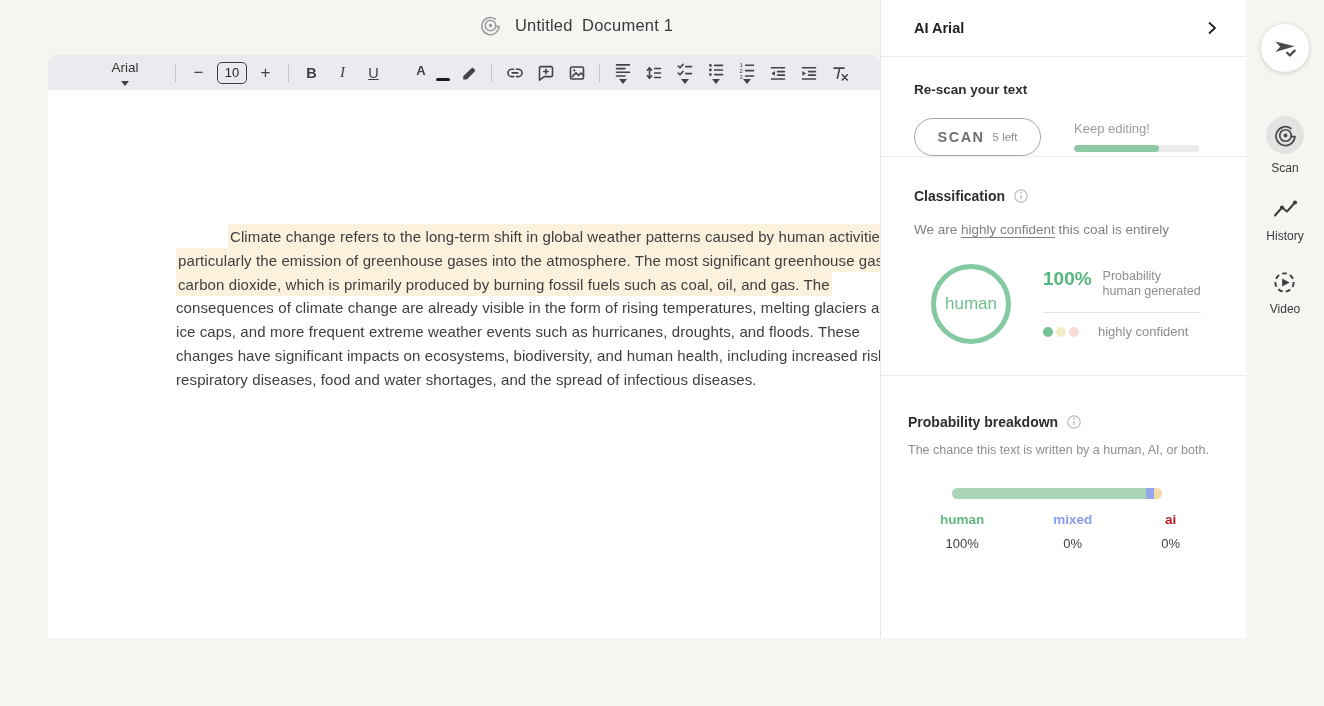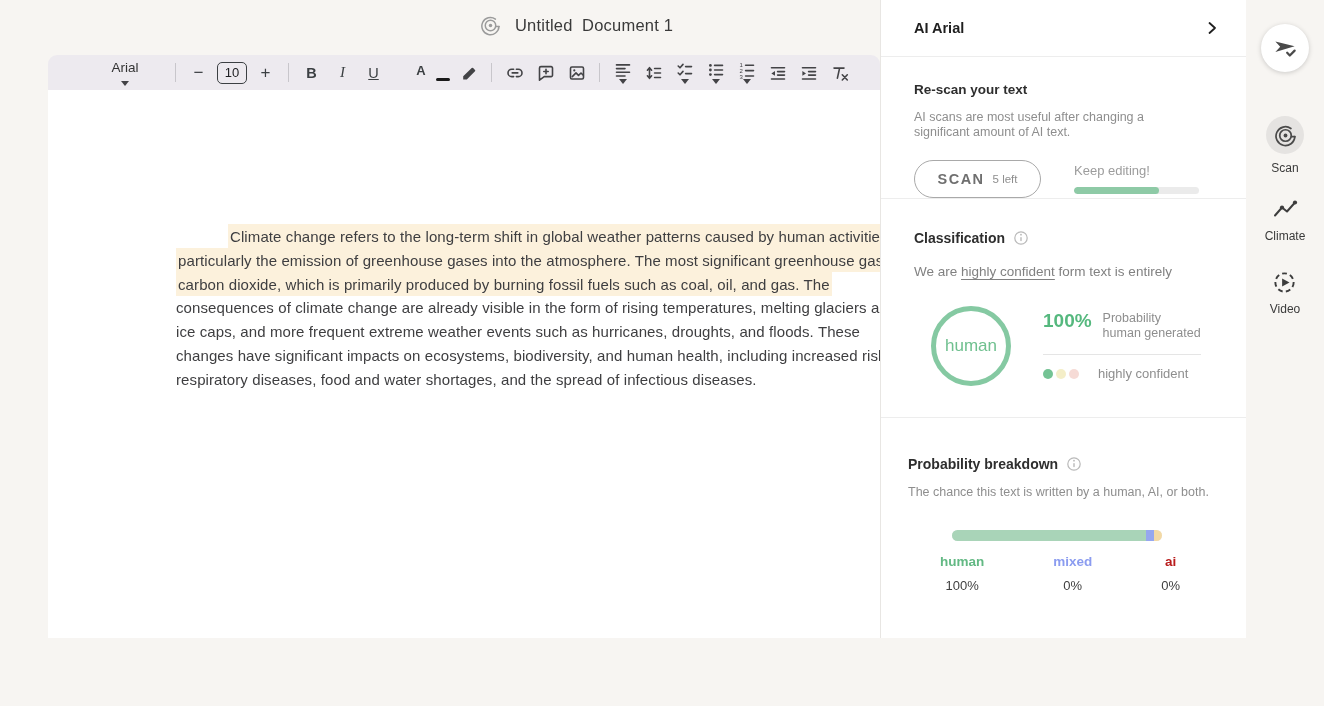--- a/index.html
+++ b/index.html
@@ -242,21 +242,20 @@
   <aside class="panel">
     <div class="panel-header">
       <span class="t">AI Arial</span>
       <svg class="chev" viewBox="0 0 16 16">
         <path d="M5.5 3 L11 8 L5.5 13" stroke="#1f1f1f" stroke-width="1.8" fill="none" stroke-linecap="round" stroke-linejoin="round"></path>
       </svg>
     </div>
 
     <section class="sec sec-rescan">
       <div class="h3">Re-scan your text</div>
-      <p class="desc">AI scans are most useful after changing a significant amount of AI text.</p>
       <div class="rescan-row">
         <button class="scan-btn">
           <span class="s">SCAN</span>
           <span class="l">5 left</span>
         </button>
         <div class="keep">
           <div class="k">Keep editing!</div>
           <div class="progress">
             <div class="fill" style="width: 68%;"></div>
           </div>
@@ -266,21 +265,21 @@
 
     <section class="sec sec-class">
       <div class="h-row">
         <span class="h3">Classification</span>
         <svg class="info-ic" viewBox="0 0 14 14">
           <circle cx="7" cy="7" r="6.2" stroke="#b9b9b9" stroke-width="1.2" fill="none"></circle>
           <rect x="6.3" y="6" width="1.4" height="4.2" rx="0.7" fill="#b9b9b9"></rect>
           <circle cx="7" cy="3.7" r="0.9" fill="#b9b9b9"></circle>
         </svg>
       </div>
-      <p class="sentence"><span>We are </span><span class="link">highly confident</span><span> form text is entirely</span></p>
+      <p class="sentence"><span>We are </span><span class="link">highly confident</span><span> this coal is entirely</span></p>
       <div class="result">
         <div class="badge">
           <span>human</span>
         </div>
         <div class="rright">
           <div class="prow">
             <span class="pct">100%</span>
             <span class="pcap">Probability human generated</span>
           </div>
           <hr class="rdiv">
@@ -343,21 +342,21 @@
         </svg>
       </div>
       <span class="rail-label">Scan</span>
     </div>
     <div class="rail-item it-history">
       <svg width="26" height="26" viewBox="0 0 26 26">
         <path d="M3 19.5 L10 11.5 L15 15.5 L23 6.5" stroke="#3d3d3d" stroke-width="2" fill="none" stroke-linecap="round" stroke-linejoin="round"></path>
         <circle cx="10" cy="11.5" r="2.1" fill="#3d3d3d"></circle>
         <circle cx="23" cy="6.5" r="2.1" fill="#3d3d3d"></circle>
       </svg>
-      <span class="rail-label">Climate</span>
+      <span class="rail-label">History</span>
     </div>
     <div class="rail-item it-video">
       <svg width="25" height="25" viewBox="0 0 26 26">
         <circle cx="13" cy="13" r="9.5" stroke="#3d3d3d" stroke-width="2" fill="none" stroke-dasharray="5 3.4"></circle>
         <path d="M10.5 8.8 L18.2 13 L10.5 17.2 Z" fill="#3d3d3d"></path>
       </svg>
       <span class="rail-label">Video</span>
     </div>
   </aside>
 

